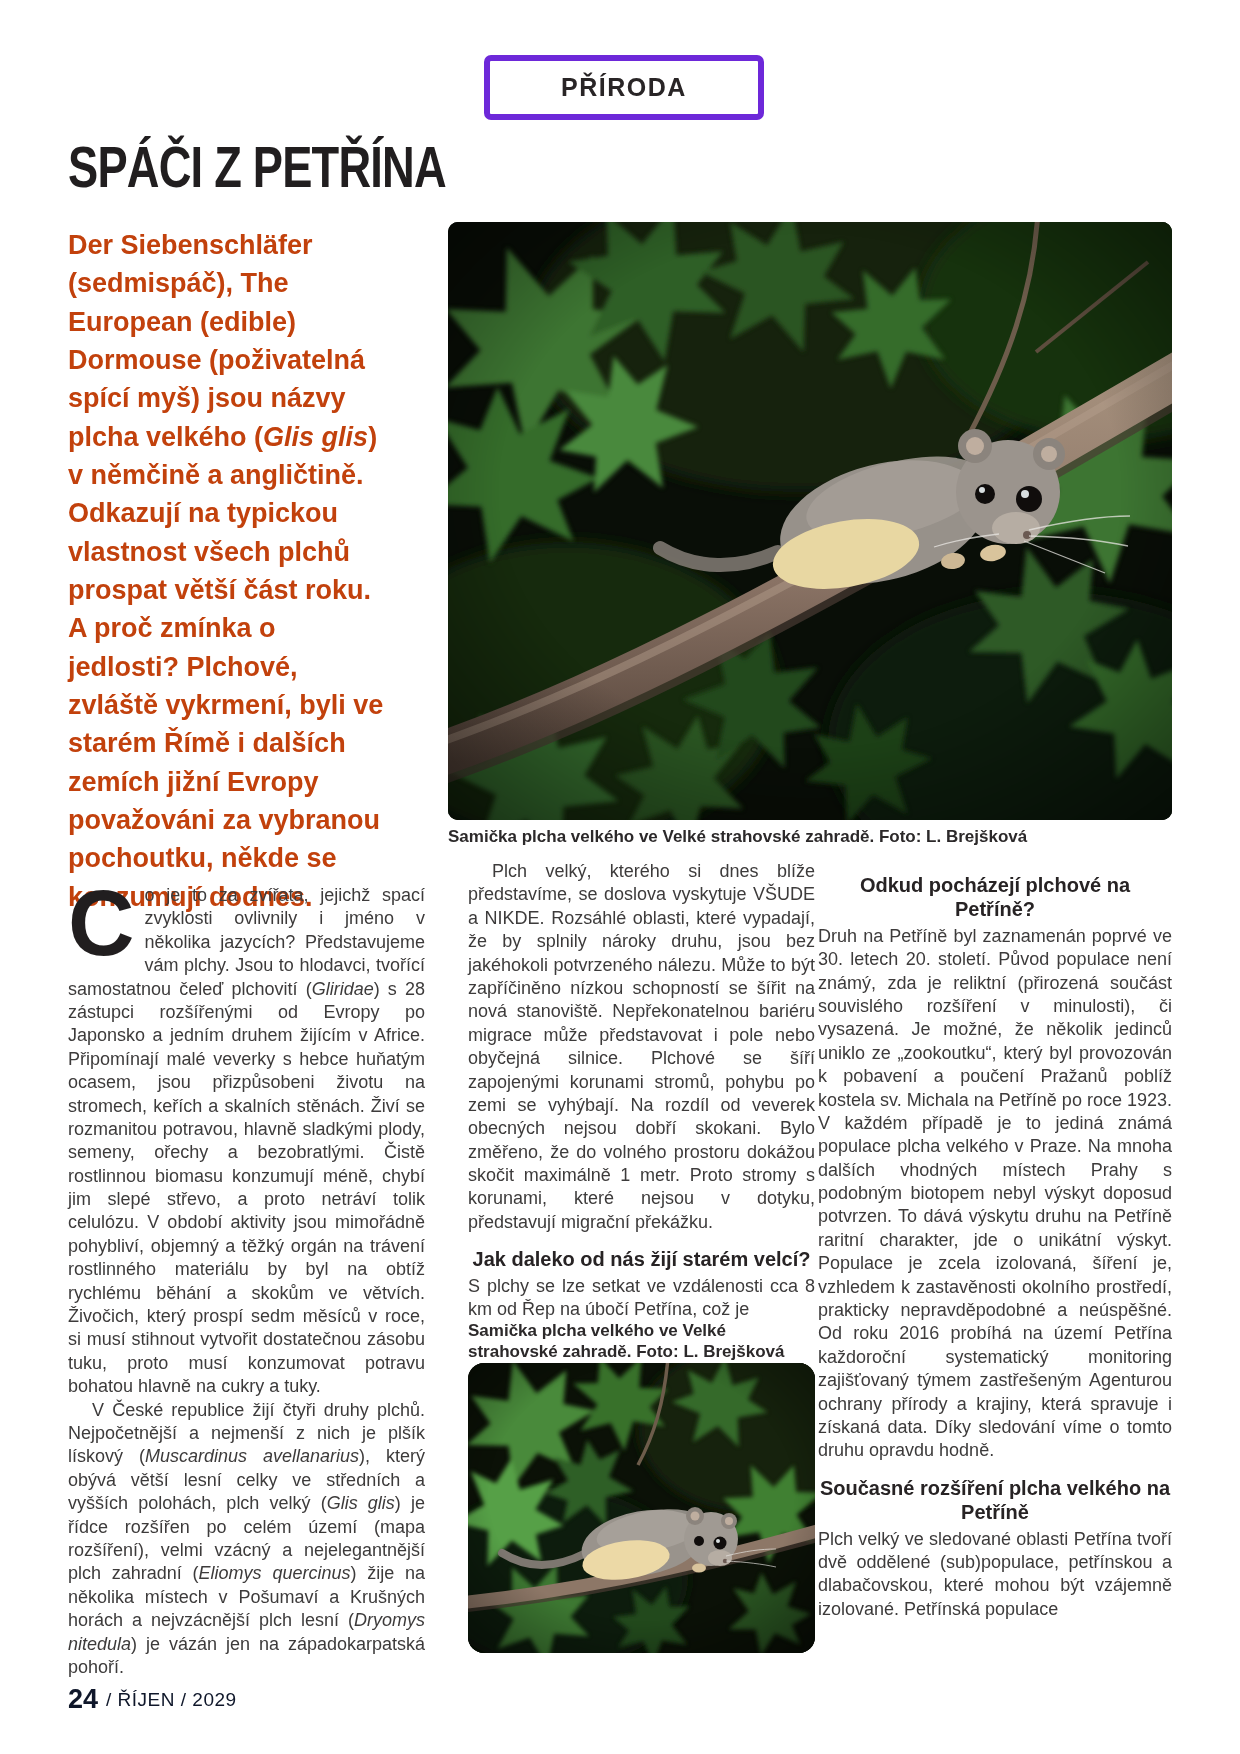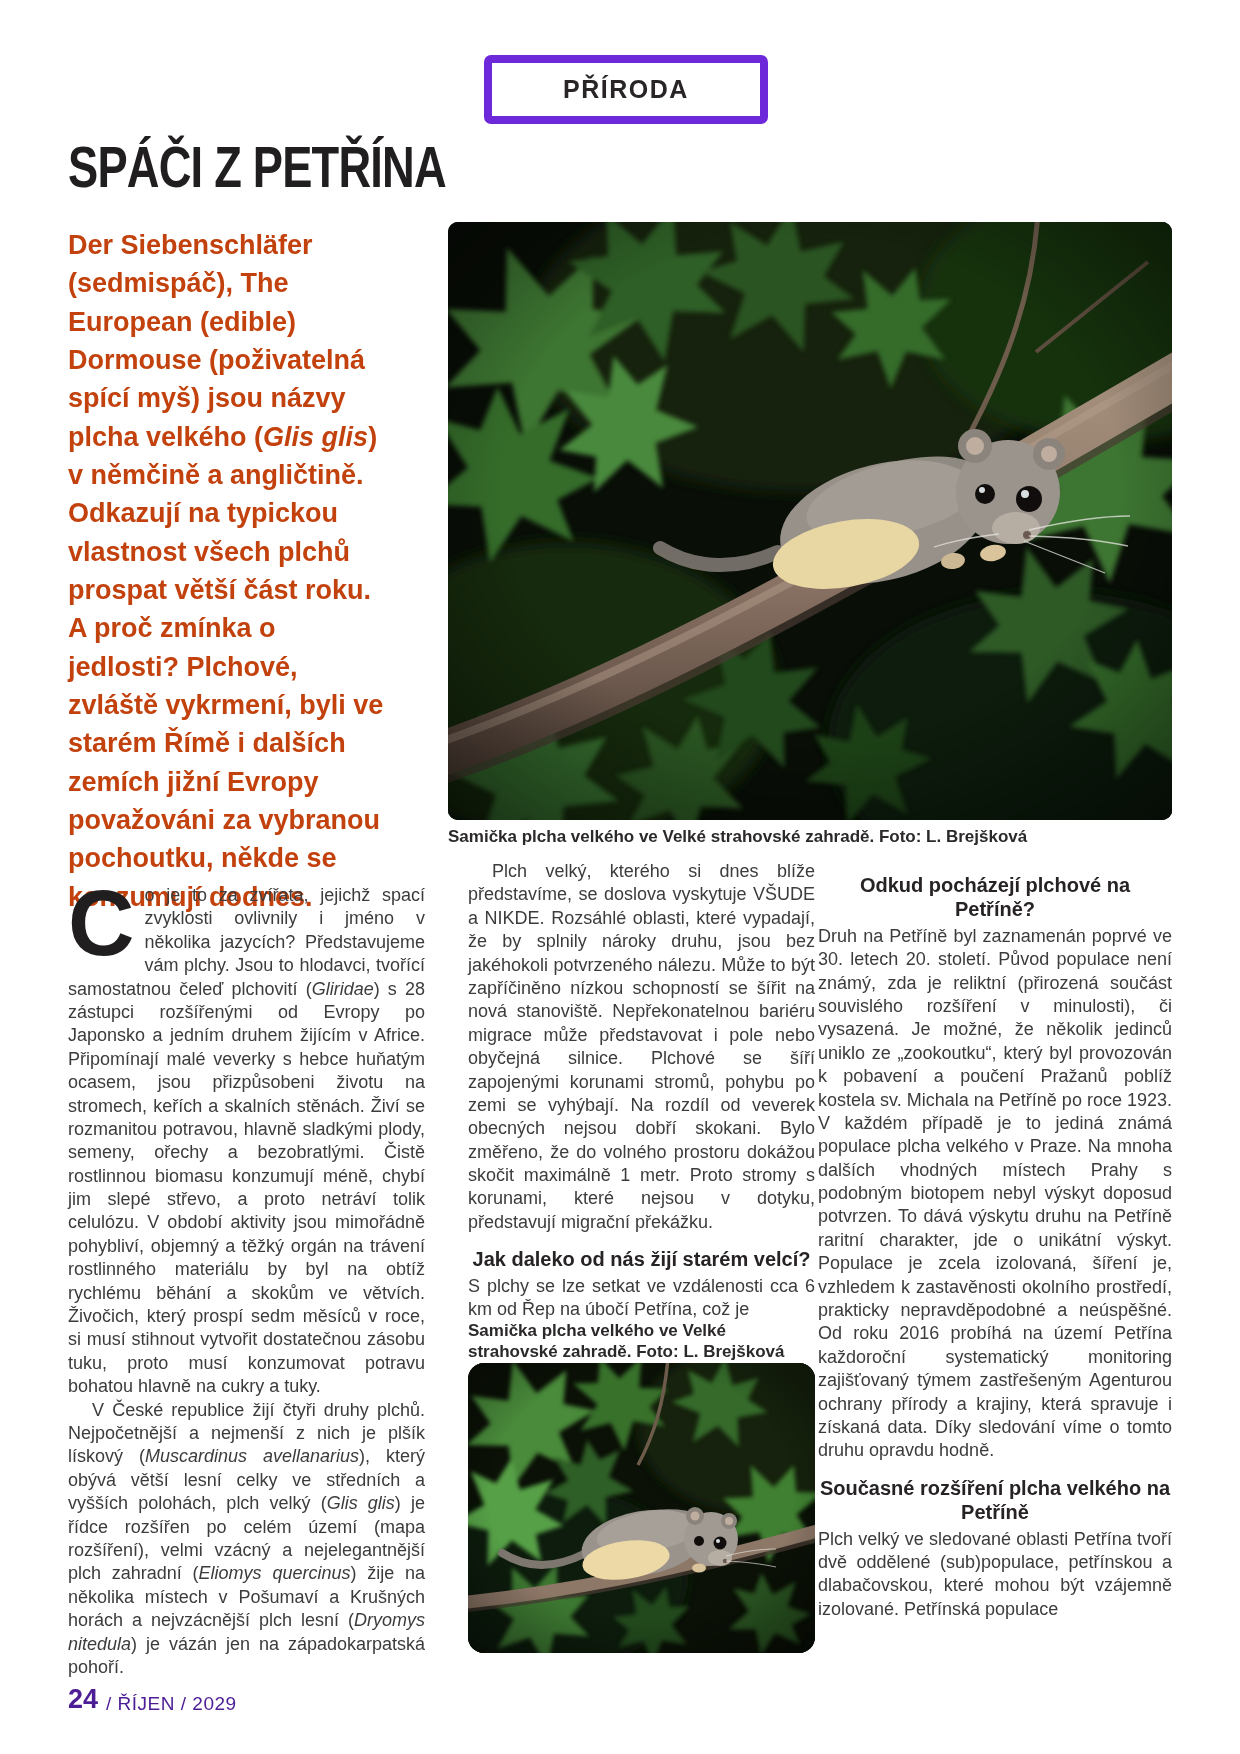--- a/index.html
+++ b/index.html
@@ -2,21 +2,21 @@
 <html lang="cs"><head>
 <meta charset="utf-8">
 <style>
   html,body{margin:0;padding:0;background:#e8e8e8;}
   .page{position:relative;width:1240px;height:1754px;margin:0 auto;background:#ffffff;
         font-family:"Liberation Sans",sans-serif;color:#3c3a3a;overflow:hidden;}
   em{font-style:italic;}
 
   
   .tag-box{position:absolute;left:484px;top:55px;width:268px;height:53px;
-           border:8px solid #6d28d9;border-radius:7px;display:flex;align-items:center;justify-content:center;}
+           border:6px solid #6d28d9;border-radius:7px;display:flex;align-items:center;justify-content:center;}
   .tag-box span{font-size:25px;font-weight:600;letter-spacing:1.5px;color:#29252 6;color:#292526;}
   .headline{position:absolute;left:68px;top:133px;margin:0;font-size:58px;font-weight:900;
             color:#211e1f;letter-spacing:-1px;transform:scaleX(.78);transform-origin:left top;white-space:nowrap;}
 
   
   .intro{position:absolute;left:68px;top:226px;width:326px;
          font-size:27px;line-height:1.42;font-weight:700;color:#c2410c;}
 
   
   .photo1{position:absolute;left:448px;top:222px;width:724px;height:598px;margin:0;
@@ -33,21 +33,21 @@
   .col2{left:452px;width:347px;margin-left:16px;}
   .col3{left:818px;width:354px;}
 
   .dropcap{float:left;font-size:92px;line-height:70px;font-weight:900;color:#211e1f;
            padding:4px 10px 0 0;}
 
   .caption-small{margin:16px 0 10px 0;font-size:17px;font-weight:700;color:#2c292a;line-height:1.22;text-align:left;}
   .photo2{width:347px;height:290px;margin:0;border-radius:16px;overflow:hidden;background:#0b1107;}
 
   
-  .footer{position:absolute;left:68px;top:1684px;display:flex;align-items:flex-end;color:#4c1d95;}
+  .footer{position:absolute;left:68px;top:1684px;display:flex;align-items:center;color:#0f172a;}
   .footer .pagenum{font-size:27px;font-weight:900;}
   .footer .issue{font-size:19px;font-weight:500;margin-left:8px;letter-spacing:.5px;}
 
   svg{display:block;}
 </style>
 </head>
 <body>
 
 <div class="page">
 
@@ -137,21 +137,21 @@
   <div class="caption-main">Samička plcha velkého ve Velké strahovské zahradě. Foto: L. Brejšková</div>
 
   <div class="col col1">
     <p><span class="dropcap">C</span><span><span>o je to za zvířata, jejichž spací zvyklosti ovlivnily i jméno v několika jazycích? Představujeme vám plchy. Jsou to hlodavci, tvořící samostatnou čeleď plchovití (</span><em>Gliridae</em><span>) s 28 zástupci rozšířenými od Evropy po Japonsko a jedním druhem žijícím v Africe. Připomínají malé veverky s hebce huňatým ocasem, jsou přizpůsobeni životu na stromech, keřích a skalních stěnách. Živí se rozmanitou potravou, hlavně sladkými plody, semeny, ořechy a bezobratlými. Čistě rostlinnou biomasu konzumují méně, chybí jim slepé střevo, a proto netráví tolik celulózu. V období aktivity jsou mimořádně pohybliví, objemný a těžký orgán na trávení rostlinného materiálu by byl na obtíž rychlému běhání a skokům ve větvích. Živočich, který prospí sedm měsíců v roce, si musí stihnout vytvořit dostatečnou zásobu tuku, proto musí konzumovat potravu bohatou hlavně na cukry a tuky.</span></span></p>
     <p class="indent"><span>V České republice žijí čtyři druhy plchů. Nejpočetnější a nejmenší z nich je plšík lískový (</span><em>Muscardinus avellanarius</em><span>), který obývá větší lesní celky ve středních a vyšších polohách, plch velký (</span><em>Glis glis</em><span>) je řídce rozšířen po celém území (mapa rozšíření), velmi vzácný a nejelegantnější plch zahradní (</span><em>Eliomys quercinus</em><span>) žije na několika místech v Pošumaví a Krušných horách a nejvzácnější plch lesní (</span><em>Dryomys nitedula</em><span>) je vázán jen na západokarpatská pohoří.</span></p>
   </div>
 
   <div class="col col2">
     <p class="indent">Plch velký, kterého si dnes blíže představíme, se doslova vyskytuje VŠUDE a NIKDE. Rozsáhlé oblasti, které vypadají, že by splnily nároky druhu, jsou bez jakéhokoli potvrzeného nálezu. Může to být zapříčiněno nízkou schopností se šířit na nová stanoviště. Nepřekonatelnou bariéru migrace může představovat i pole nebo obyčejná silnice. Plchové se šíří zapojenými korunami stromů, pohybu po zemi se vyhýbají. Na rozdíl od veverek obecných nejsou dobří skokani. Bylo změřeno, že do volného prostoru dokážou skočit maximálně 1 metr. Proto stromy s korunami, které nejsou v dotyku, představují migrační překážku.</p>
     <h3>Jak daleko od nás žijí starém velcí?</h3>
-    <p>S plchy se lze setkat ve vzdálenosti cca 6 km od Řep na úbočí Petřína, což je</p>
+    <p>S plchy se lze setkat ve vzdálenosti cca 8 km od Řep na úbočí Petřína, což je</p>
     <p class="caption-small">Samička plcha velkého ve Velké strahovské zahradě. Foto: L. Brejšková</p>
     <figure class="photo2">
       <svg viewBox="0 0 347 290" width="347" height="290">
         <defs>
           <radialGradient id="vig2" cx="50%" cy="45%" r="80%">
             <stop offset="55%" stop-color="rgba(0,0,0,0)"></stop>
             <stop offset="100%" stop-color="rgba(0,0,0,0.55)"></stop>
           </radialGradient>
           <filter id="soft3">
               <feGaussianBlur stdDeviation="2"></feGaussianBlur>

